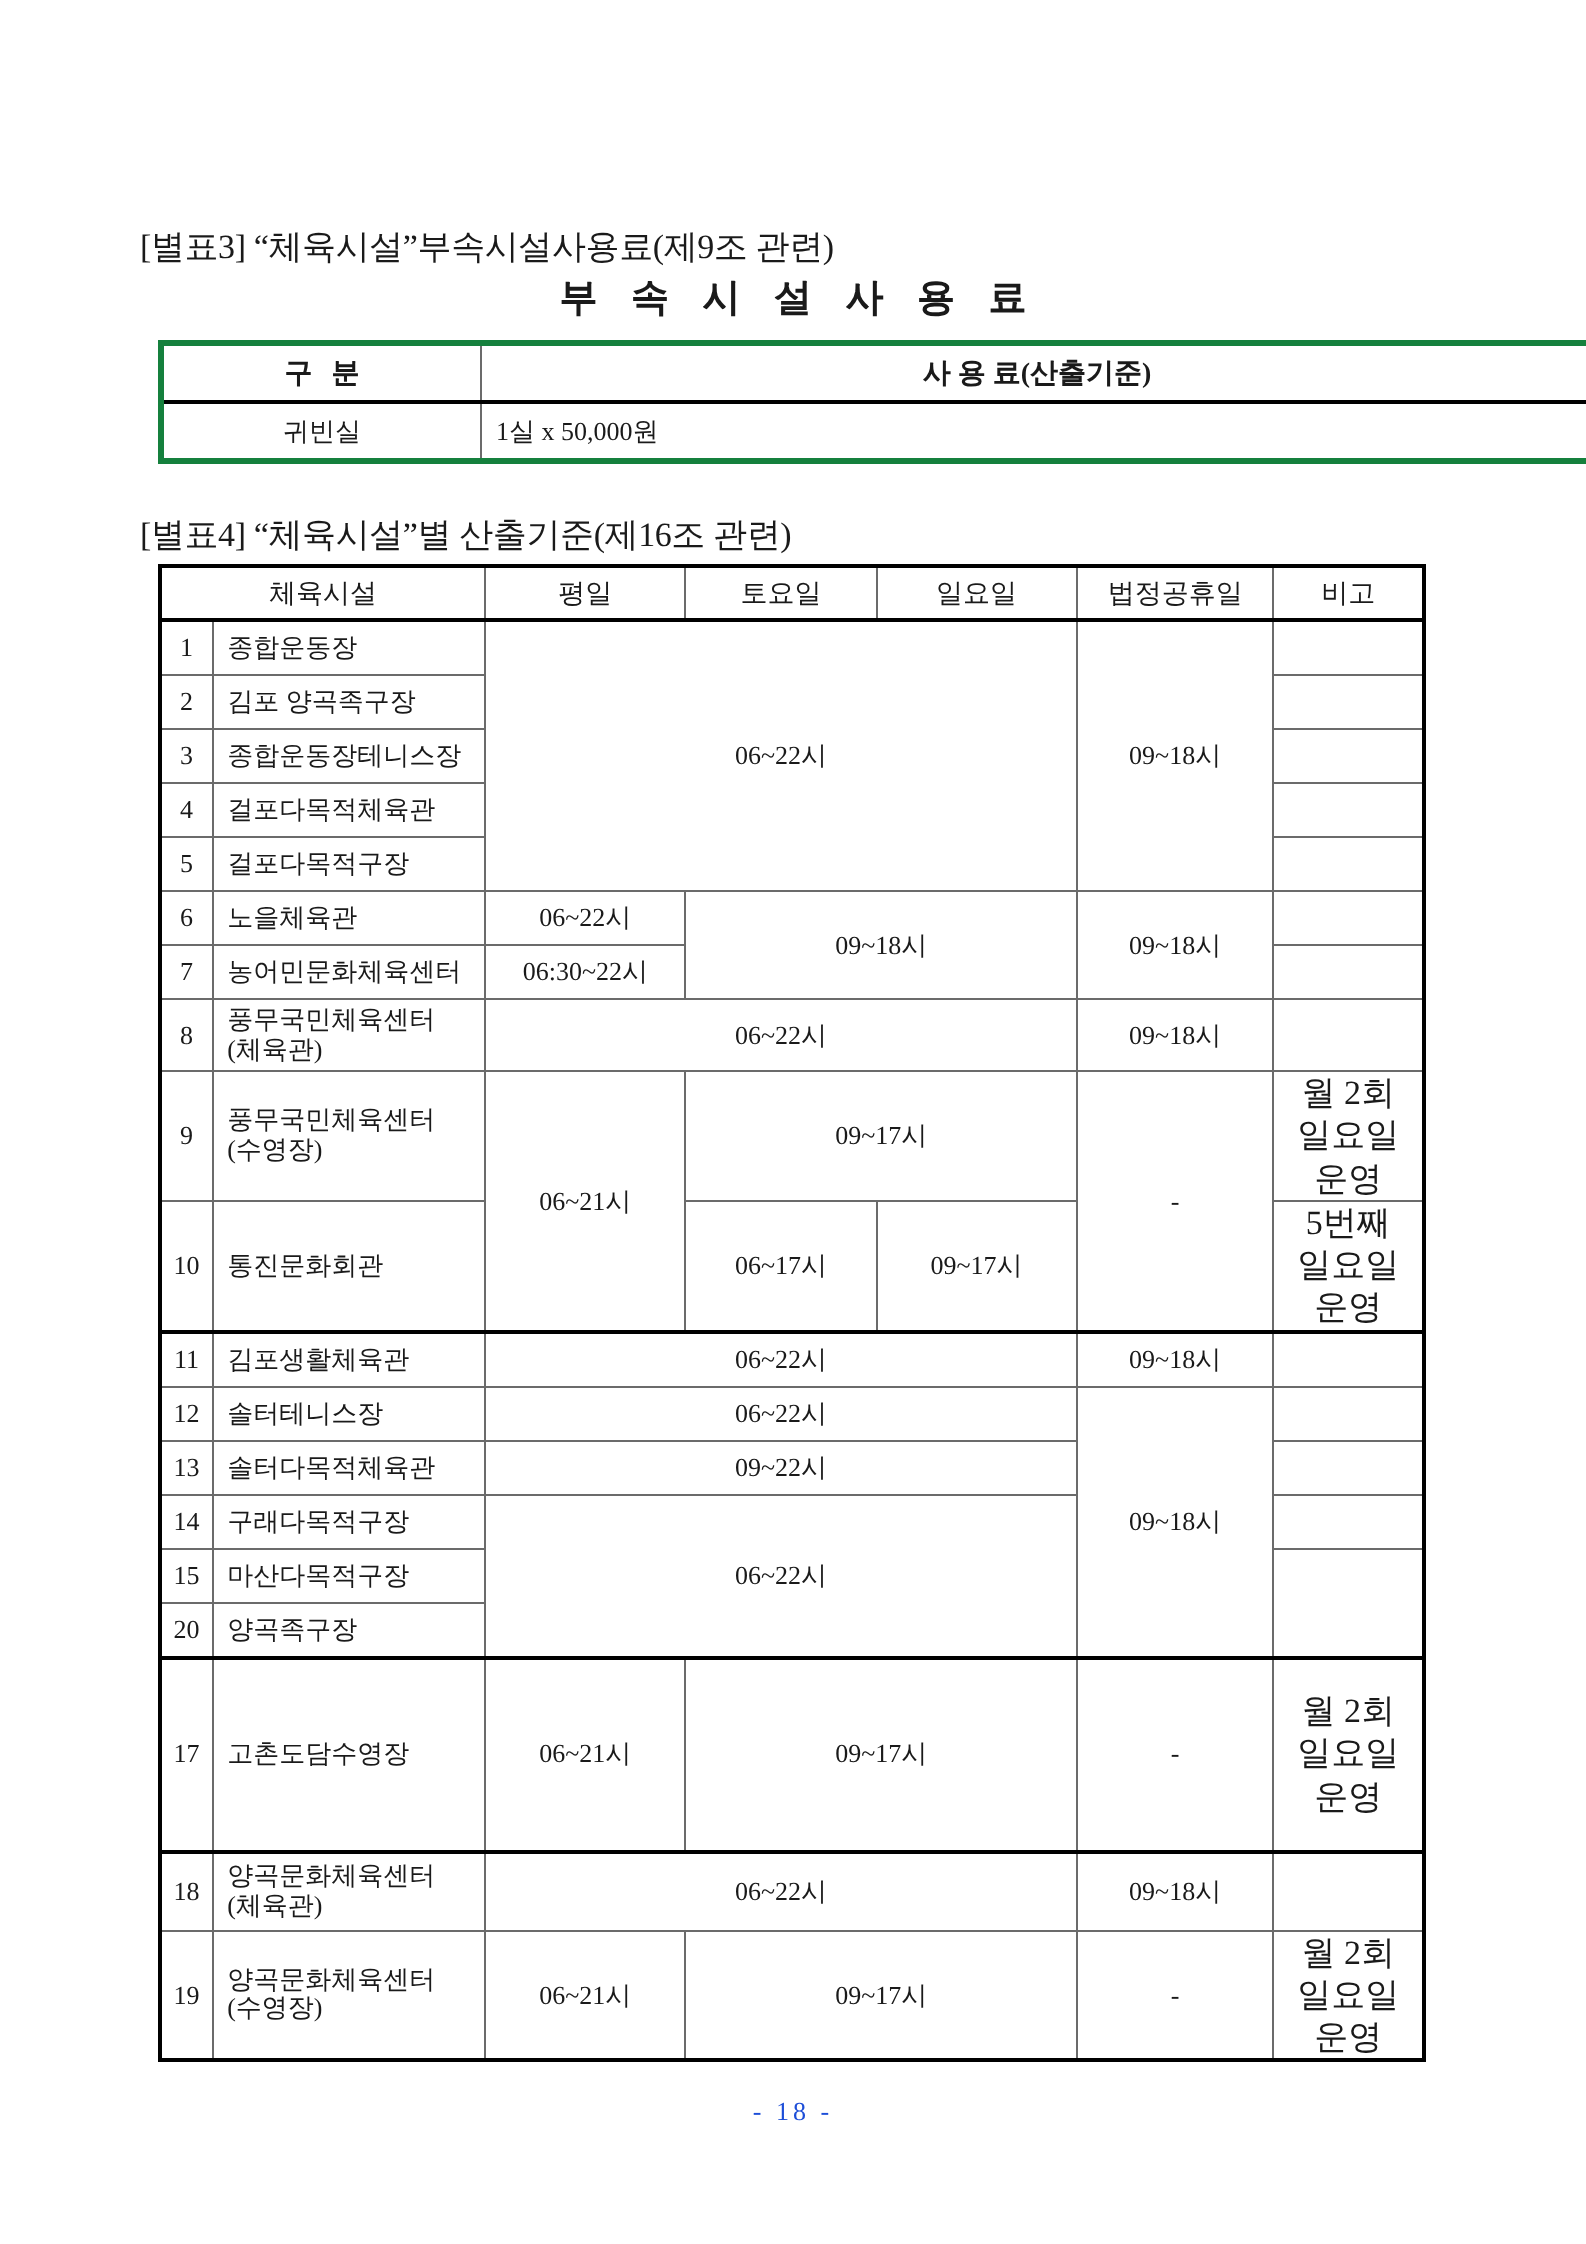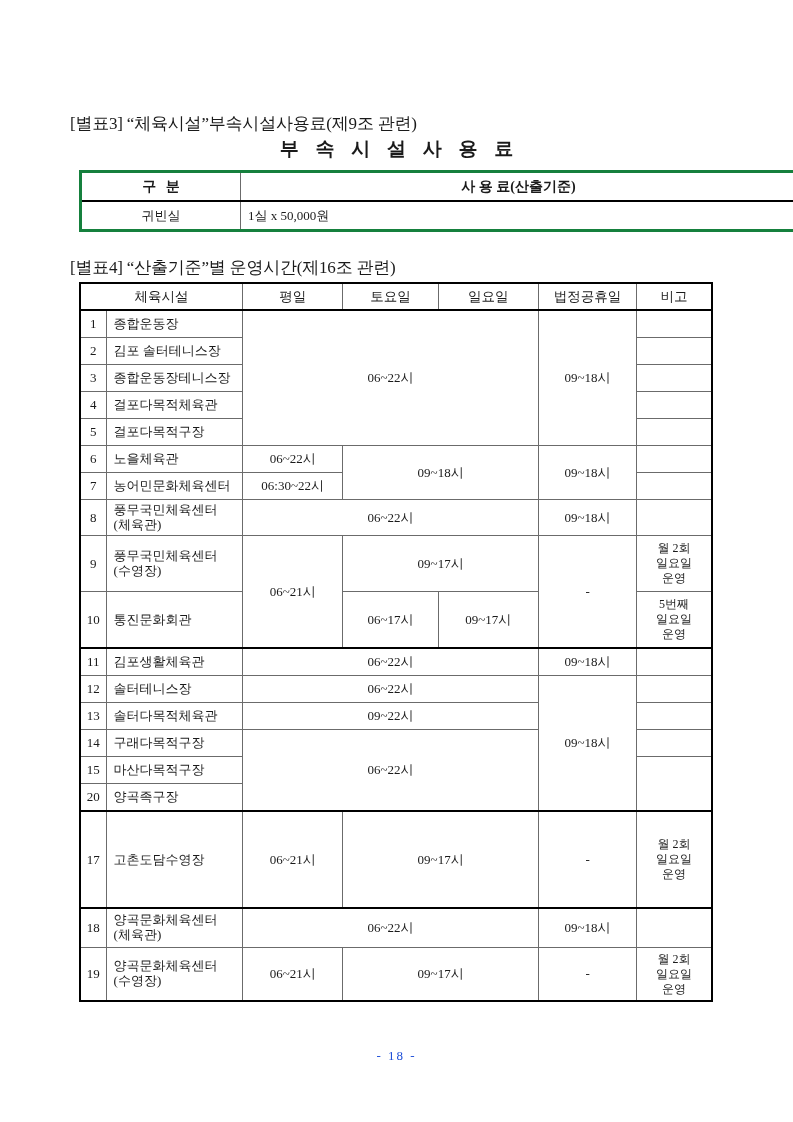--- a/index.html
+++ b/index.html
@@ -104,21 +104,21 @@
     line-height: 1.18;
   }
   #hours-table thead td {
     height: 25px;
     border-bottom: 2px solid #000;
     font-size: 13.5px;
   }
   #hours-table td.num   { width: 26px; text-align: center; font-size: 13px; }
   #hours-table td.name  { width: 136px; text-align: left; padding-left: 7px; }
   #hours-table td.name.two-line { line-height: 1.12; }
-  #hours-table .remark  { font-size: 12px; line-height: 1.25; }
+  #hours-table .remark  { font-size: 17px; line-height: 1.25; }
 
   
   .thickline-top { border-top: 2px solid #000 !important; margin-top: 12px; }
 
   
   .page-number {
     position: absolute;
     left: 0;
     top: 1048px;
     width: 793px;
@@ -143,21 +143,21 @@
         <td class="hdr c-div">구  분</td>
         <td class="hdr sub">사 용 료(산출기준)</td>
       </tr>
       <tr>
         <td class="c-div">귀빈실</td>
         <td class="c-fee">1실 x 50,000원</td>
       </tr>
     </tbody>
   </table>
 
-  <div class="caption" id="caption4">[별표4] “산출기준”별 운영시간(제16조 관련)</div>
+  <div class="caption" id="caption4">[별표4] “체육시설”별 산출기준(제16조 관련)</div>
 
   <table id="hours-table">
     <colgroup>
       <col style="width:26px">
       <col style="width:136px">
       <col style="width:100px">
       <col style="width:95px">
       <col style="width:100px">
       <col style="width:98px">
       <col style="width:75px">
@@ -176,21 +176,21 @@
 
       <tr>
         <td class="num" style="height:26px">1</td>
         <td class="name">종합운동장</td>
         <td colspan="3" rowspan="5">06~22시</td>
         <td rowspan="5">09~18시</td>
         <td class="remark"></td>
       </tr>
       <tr>
         <td class="num" style="height:26px">2</td>
-        <td class="name">김포 솔터테니스장</td>
+        <td class="name">김포 양곡족구장</td>
         <td class="remark"></td>
       </tr>
       <tr>
         <td class="num" style="height:26px">3</td>
         <td class="name">종합운동장테니스장</td>
         <td class="remark"></td>
       </tr>
       <tr>
         <td class="num" style="height:26px">4</td>
         <td class="name">걸포다목적체육관</td>

